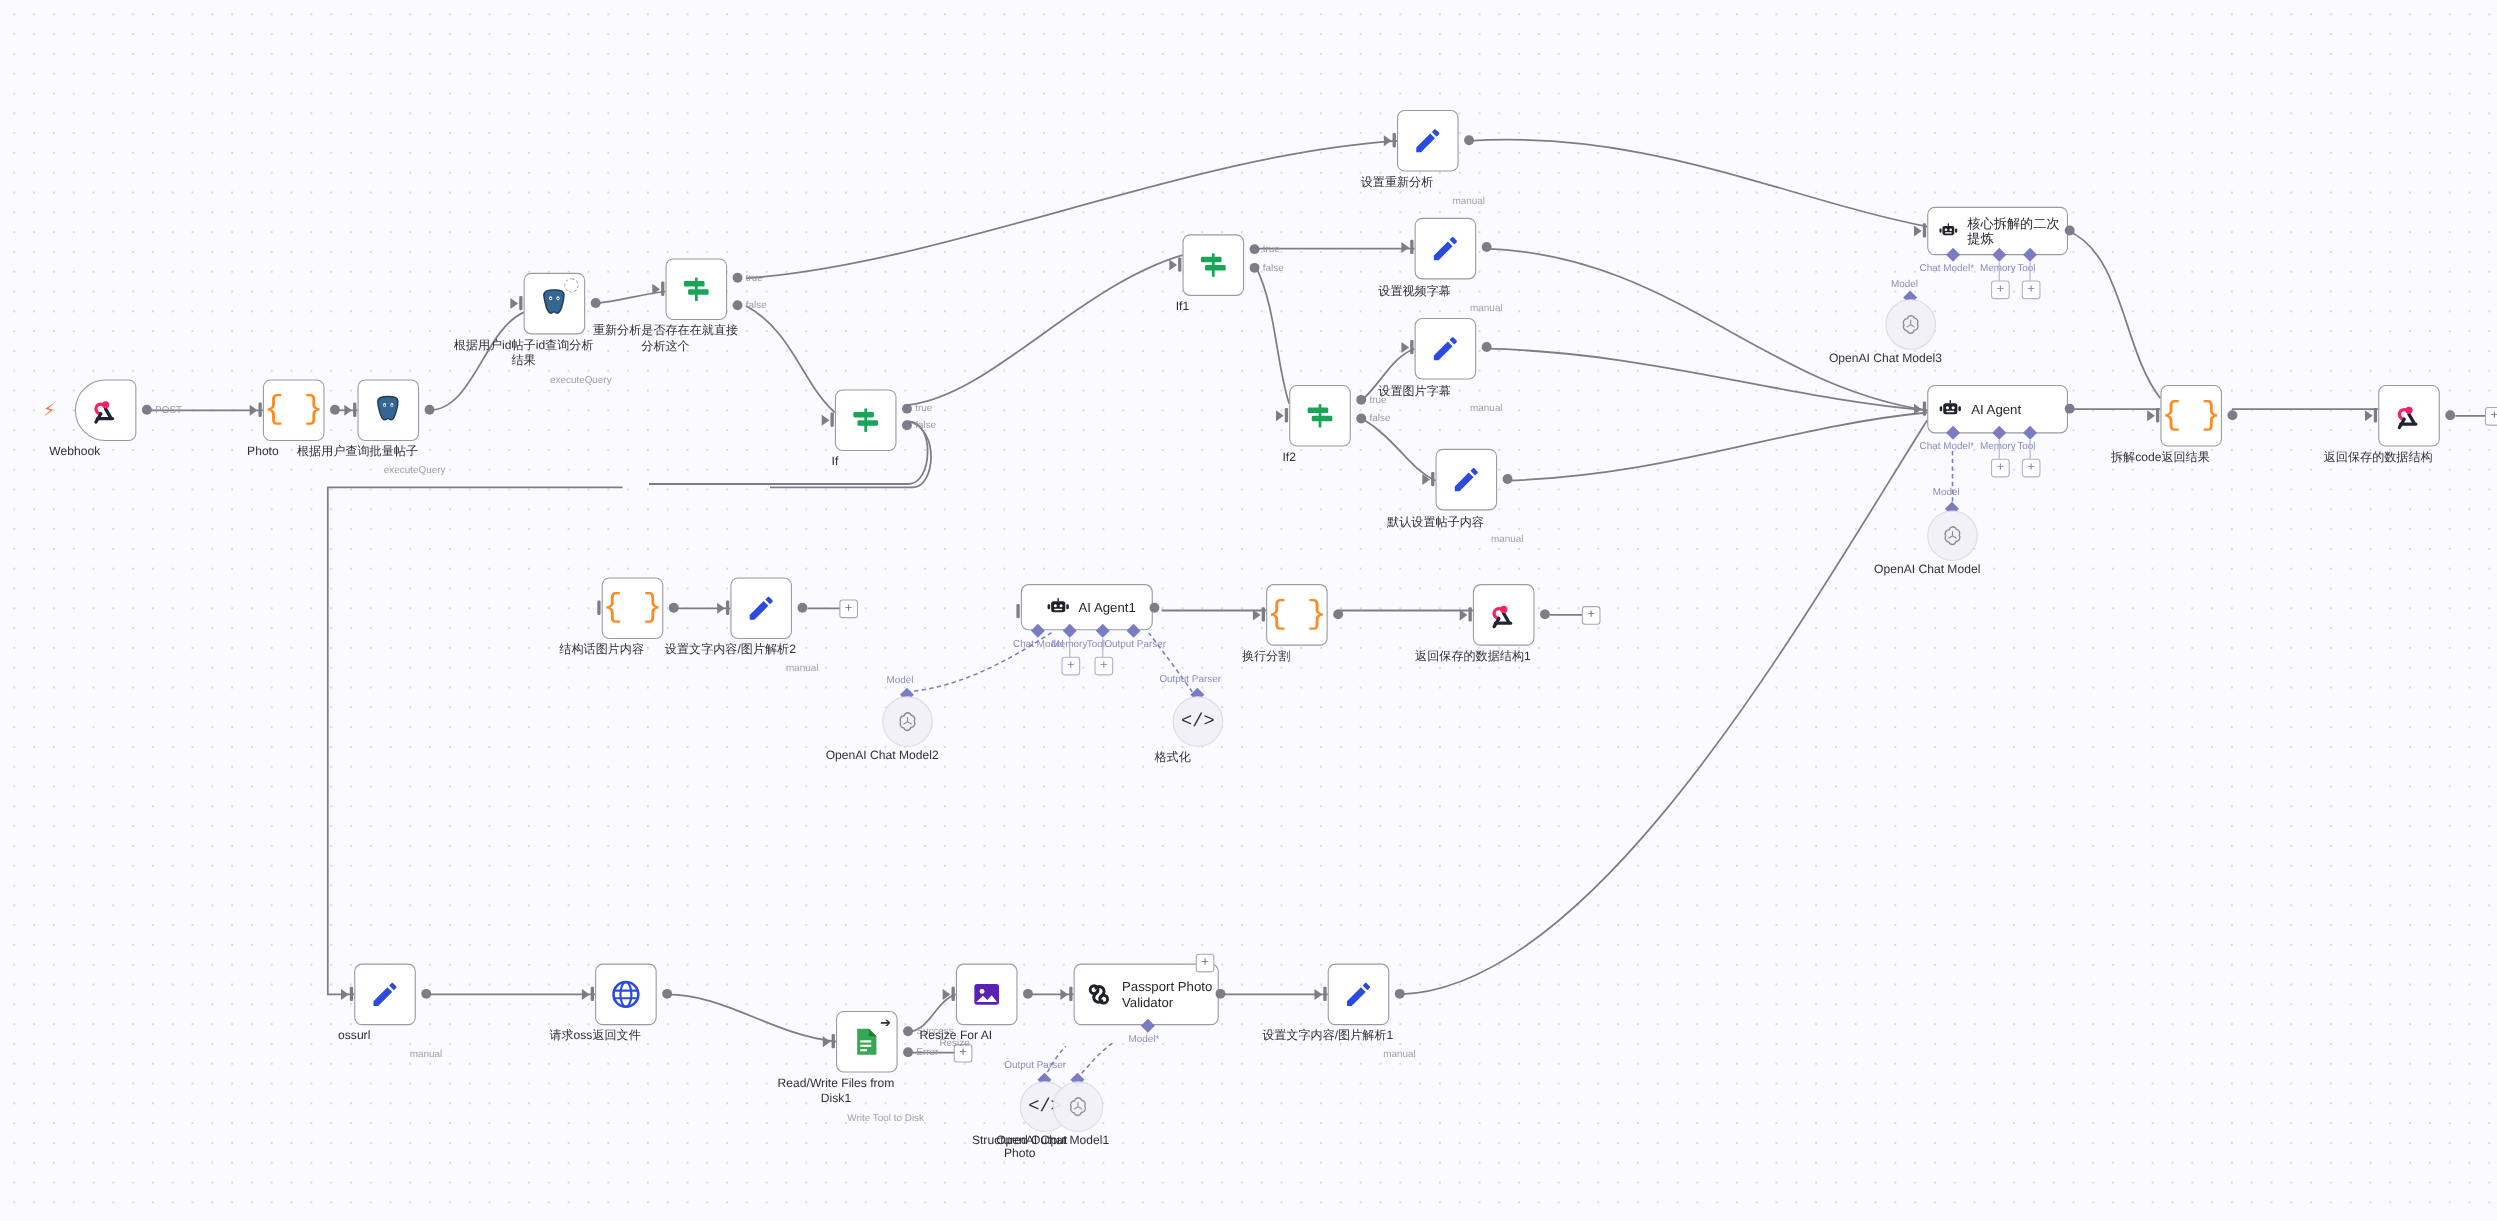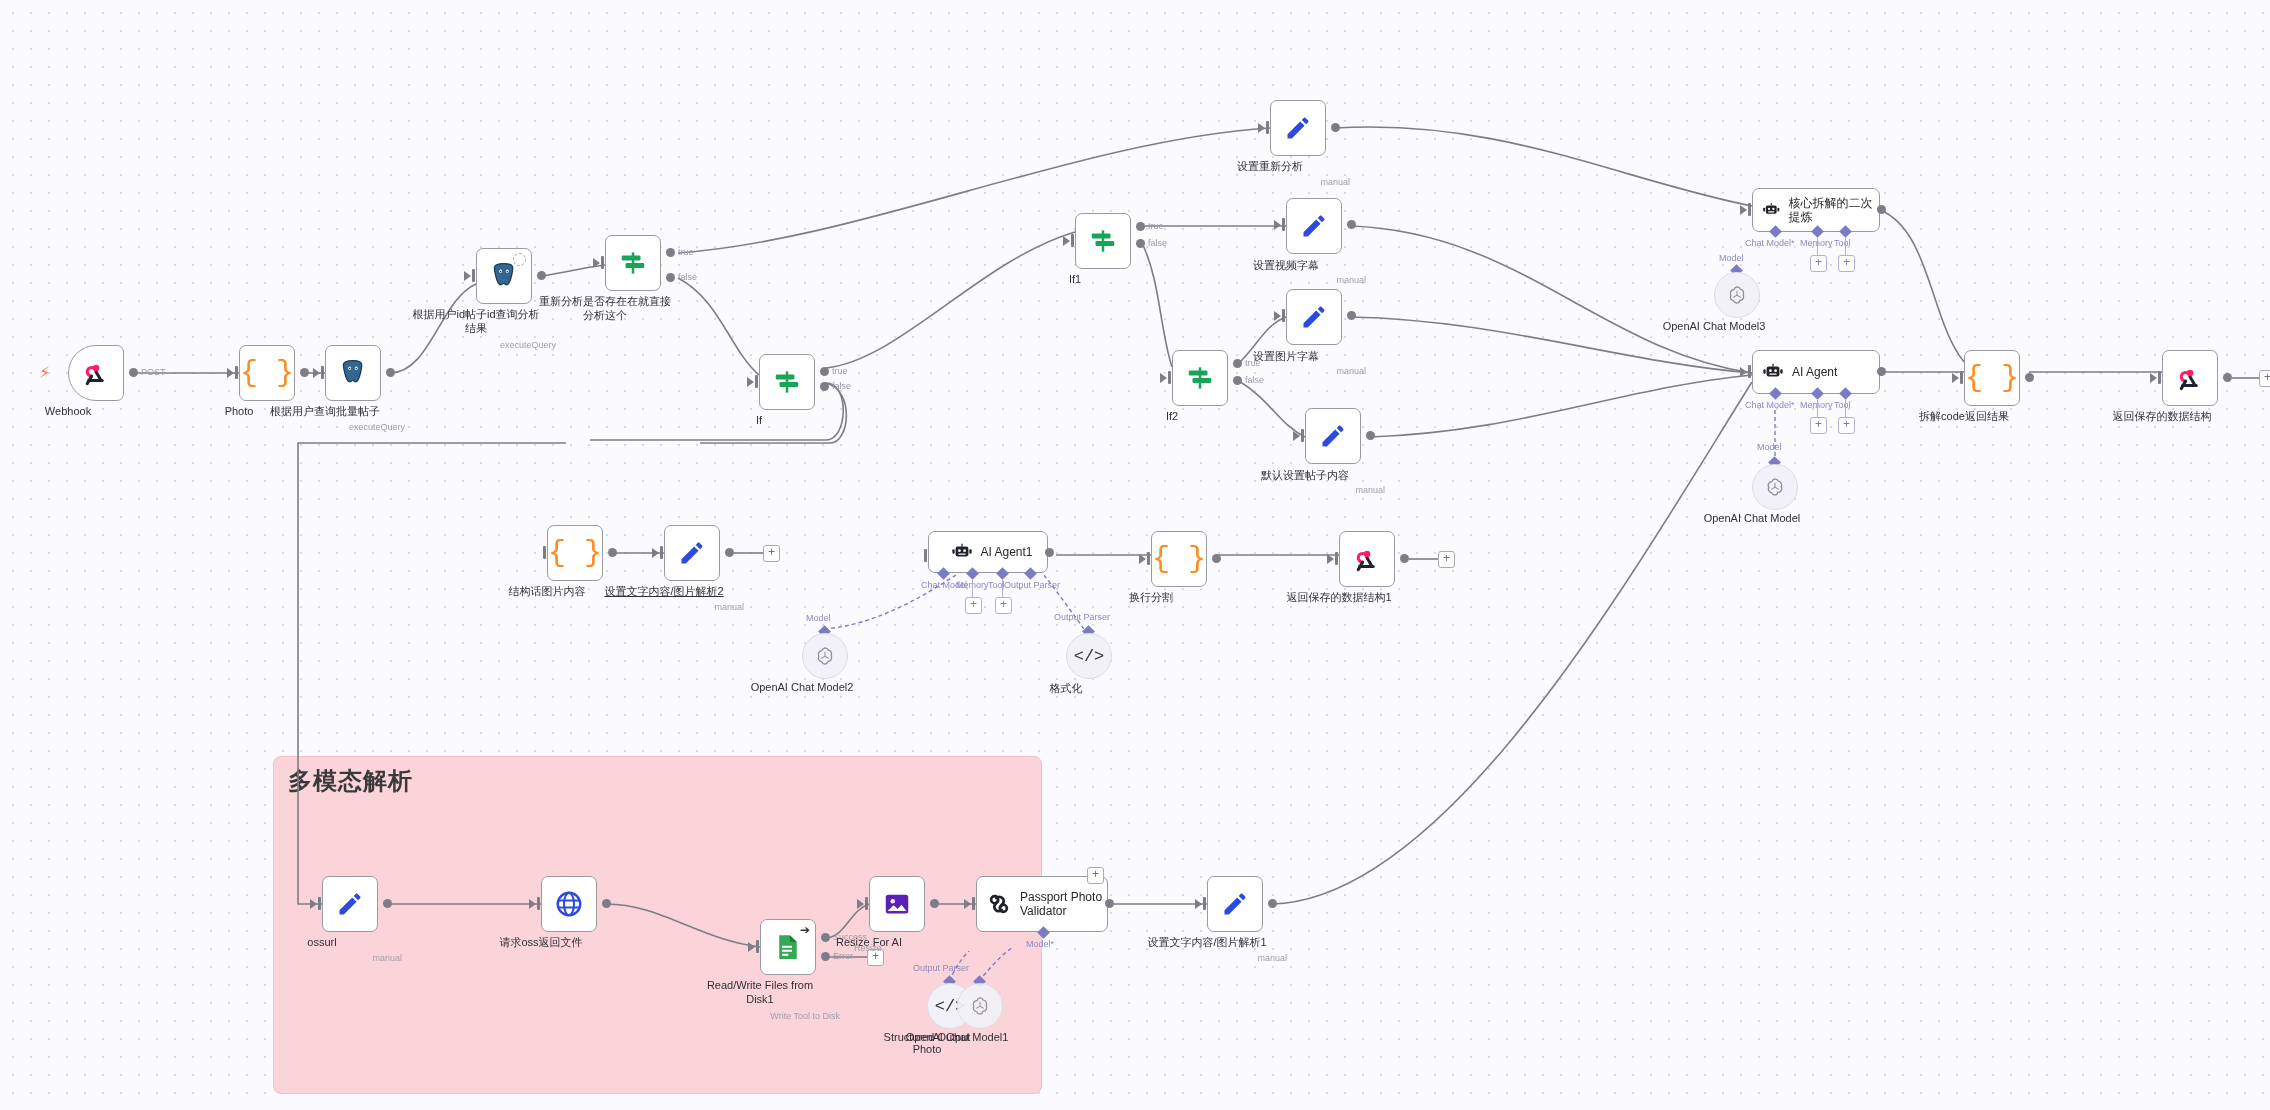--- a/index.html
+++ b/index.html
@@ -87,23 +87,20 @@
   .bolt{position:absolute;font-size:16px;color:#ff6d37;}
   .spin{position:absolute;right:5px;top:4px;width:11px;height:11px;
         border:1.6px dashed #8a8a94;border-radius:50%;opacity:.75;}
   .arrowglyph{position:absolute;right:5px;top:3px;font-size:12px;color:#2f2f35;}
 </style>
 </head>
 <body>
 
 <div id="canvas">
 
-  <div class="group" style="left:273px;top:756px;width:767px;height:336px;background:#fbd4d9;border:1px solid #f3bec6;">
-    <div class="group-title">多模态解析</div>
-  </div>
 
   <svg id="edges">
 
     <path d="M133,373 L239,373"></path>
     <path d="M304,373 L325,373"></path>
     <path d="M390,373 C430,373 440,300 476,284"></path>
 
     <path d="M541,276 C570,272 580,268 605,265"></path>
 
     <path d="M678,253 C860,240 1080,140 1270,128"></path>
@@ -472,21 +469,21 @@
     <div class="nbox">
       <svg width="28" height="28" viewBox="0 0 24 24">
         <path d="M3 17.3V21h3.7L17.6 10.1l-3.7-3.7L3 17.3zM20.7 7c.4-.4.4-1 0-1.4l-2.3-2.3c-.4-.4-1-.4-1.4 0l-1.8 1.8 3.7 3.7L20.7 7z" fill="#2b4ae0"></path>
       </svg>
     </div>
     <div class="port-out" style="left:61px;top:23px;"></div>
     <svg width="32" height="4" style="position:absolute;left:70px;top:26px;">
       <path d="M0,2 L30,2" stroke="#7d7d87" stroke-width="1.6"></path>
     </svg>
     <div class="plusend" style="left:99px;top:20px;">+</div>
-    <div class="nlabel" style="width:170px;text-decoration:underline;">设置文字内容/图片解析2</div>
+    <div class="nlabel" style="width:170px;">设置文字内容/图片解析2</div>
     <div class="nsub" style="top:77px;">manual</div>
   </div>
 
   <div class="node" style="left:928px;top:531px;">
     <div class="port-in-bar" style="left:-4px;top:18px;"></div>
     <div class="nbox wide">
       <svg width="22" height="22" viewBox="0 0 24 24">
         <rect x="5" y="6" width="14" height="11" rx="2.5" fill="#1f2329"></rect>
         <rect x="1.5" y="9" width="2.5" height="5" rx="1.2" fill="#1f2329"></rect>
         <rect x="20" y="9" width="2.5" height="5" rx="1.2" fill="#1f2329"></rect>

